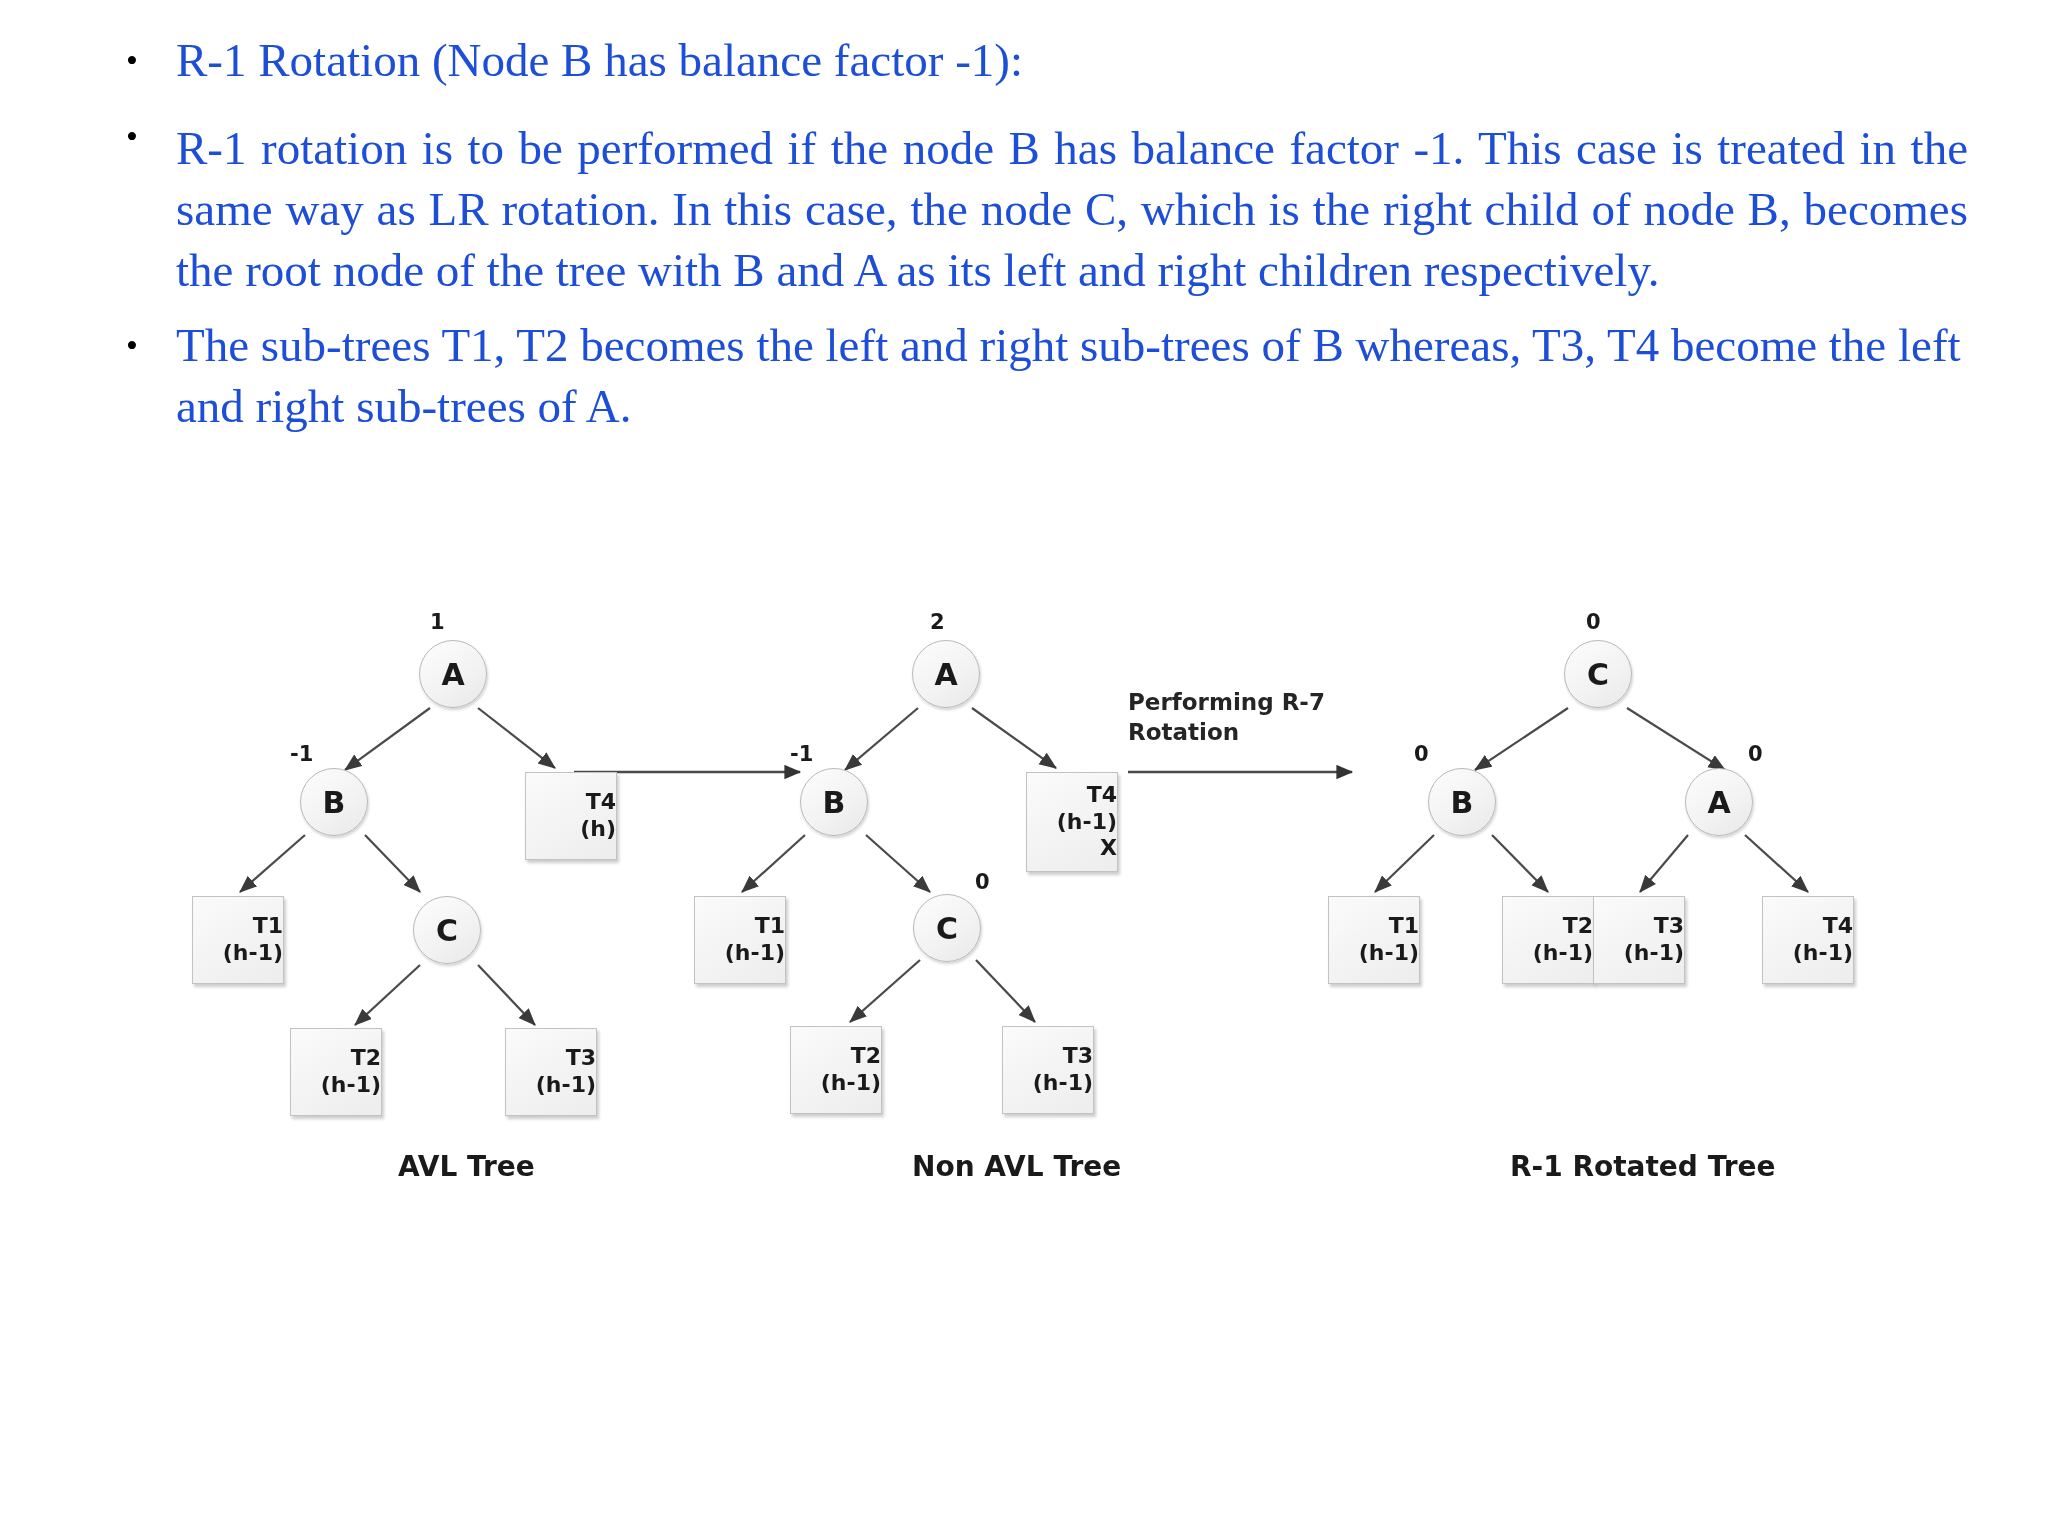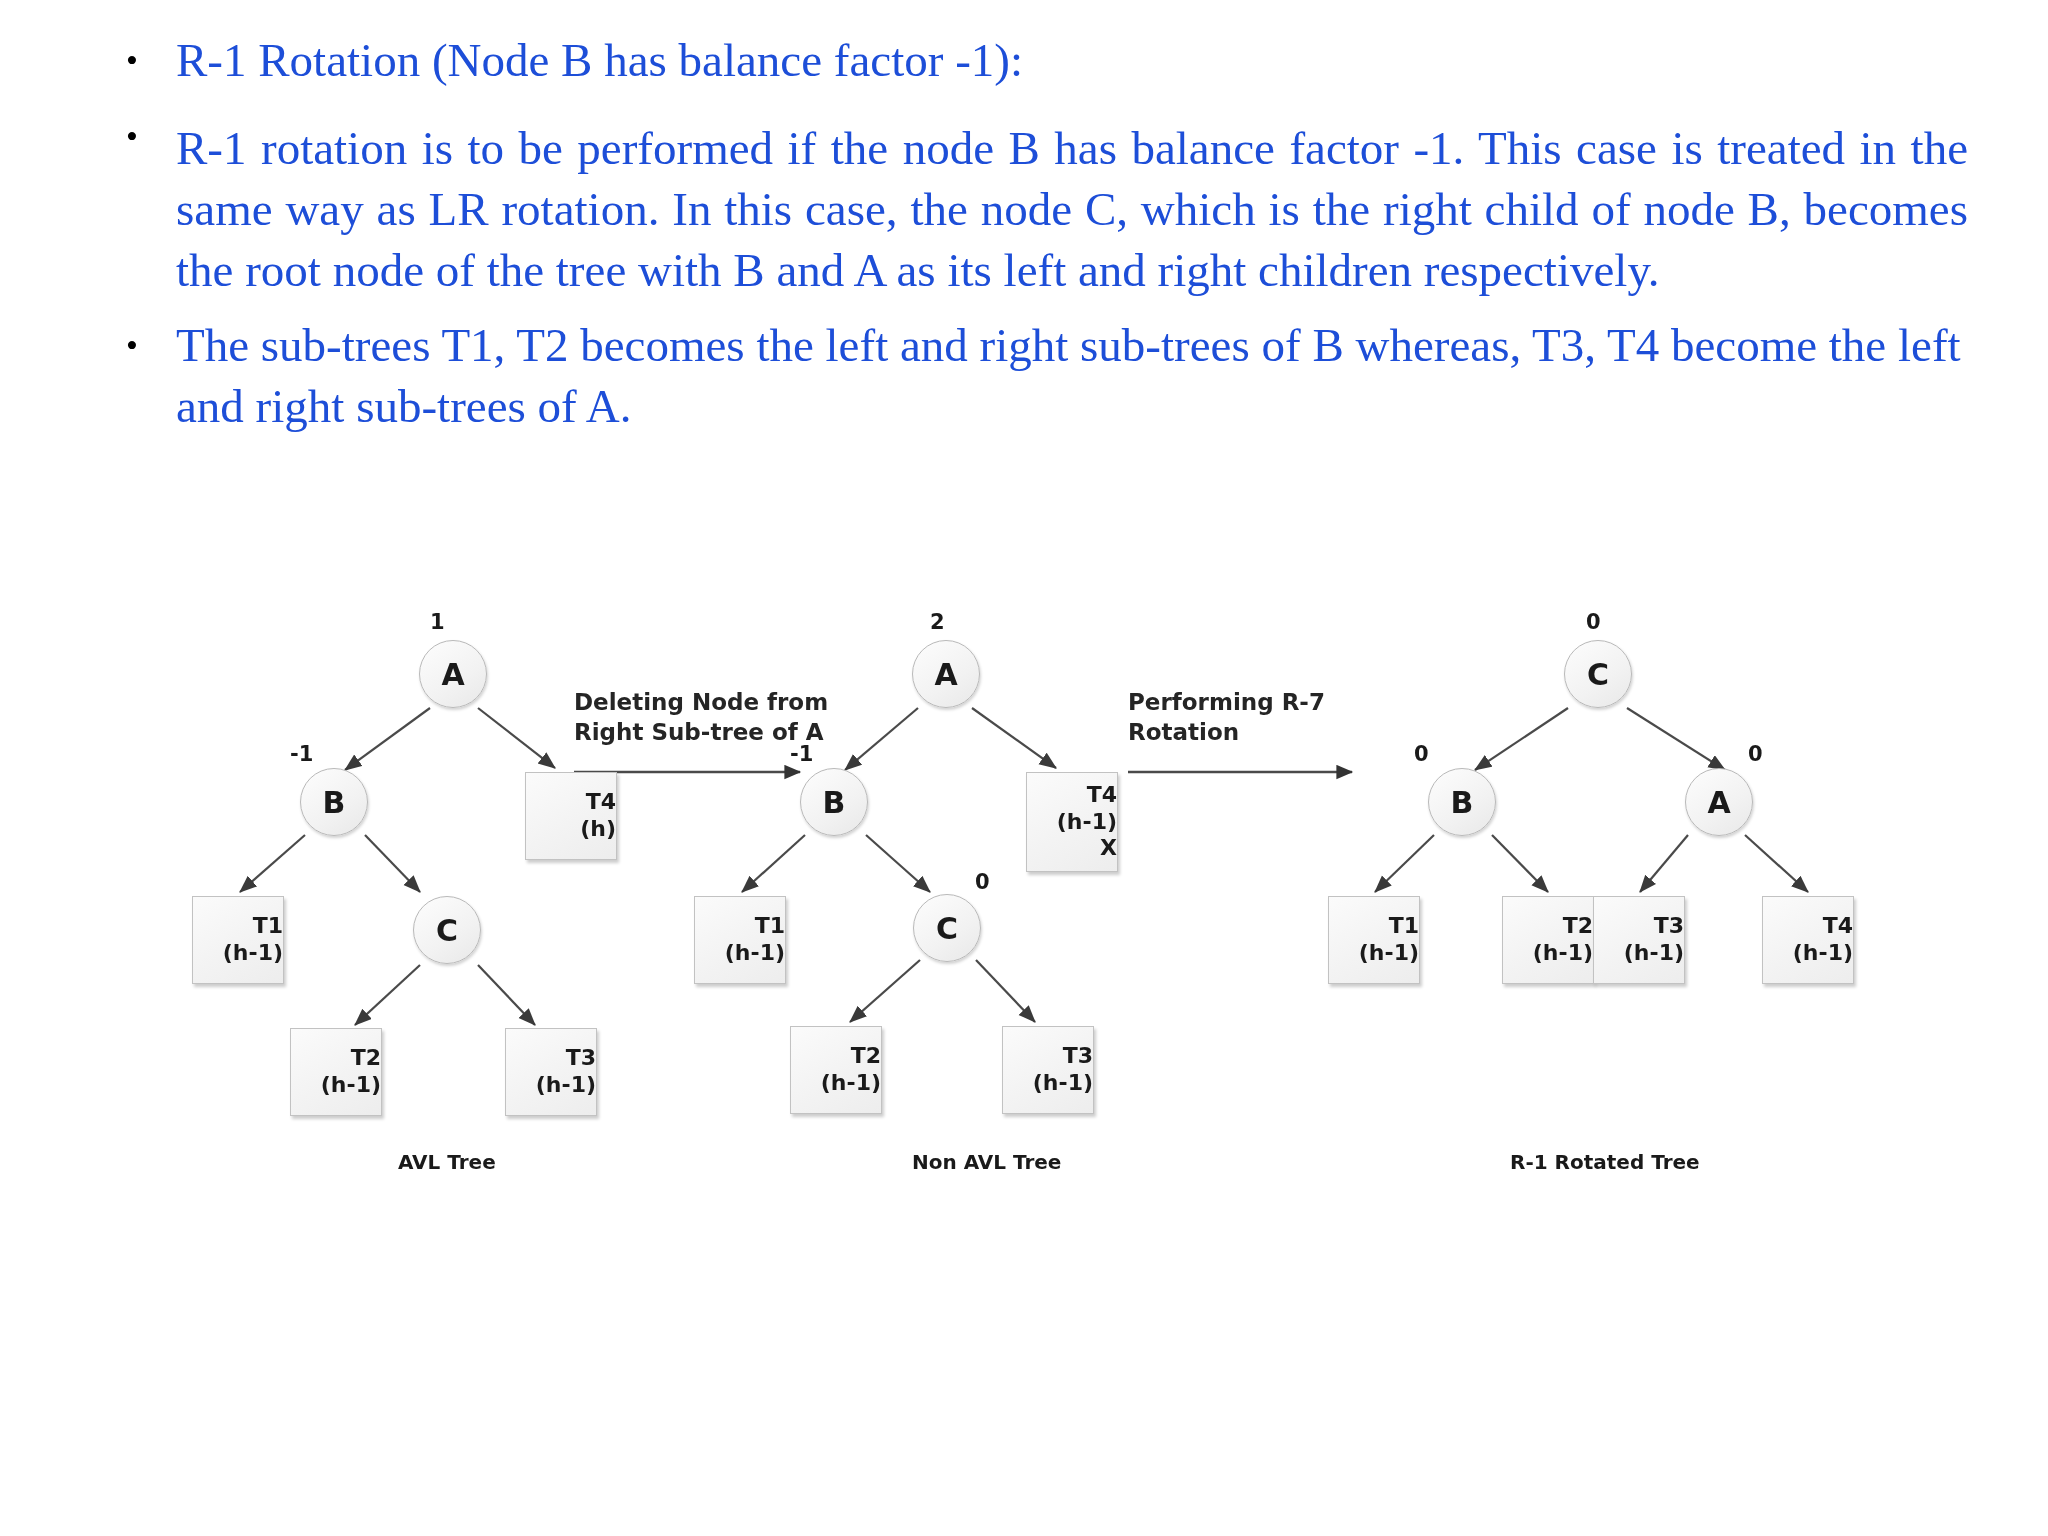--- a/index.html
+++ b/index.html
@@ -99,21 +99,21 @@
     font-size: 23px;
     line-height: 1.30;
     color: #252525;
     white-space: pre-line;
   }
 
   .caption {
     position: absolute;
     font-family: "DejaVu Sans", "Liberation Sans", sans-serif;
     font-weight: bold;
-    font-size: 20px;
+    font-size: 28px;
     color: #1a1a1a;
     white-space: nowrap;
   }
 </style>
 </head>
 <body>
 
 <div class="text-block">
 
   <div class="bullet-row">
@@ -206,22 +206,20 @@
     </div>
 
     <div class="leafbox sz" style="left:505px; top:408px;">
       <span>T3</span>
       <span>(h-1)</span>
     </div>
 
     <div class="caption" style="left:398px; top:530px;">AVL Tree</div>
   </div>
 
-  <div class="steplabel" style="left:574px; top:68px;">Deleting Node from
-Right Sub-tree of A</div>
 
   <div>
     <div class="bfactor" style="left:930px; top:-10px;">2</div>
     <div class="node sz" style="left:912px; top:20px;">A</div>
 
     <div class="bfactor" style="left:790px; top:122px;">-1</div>
     <div class="node sz" style="left:800px; top:148px;">B</div>
 
     <div class="bfactor" style="left:975px; top:250px;">0</div>
     <div class="node sz" style="left:913px; top:274px;">C</div>

